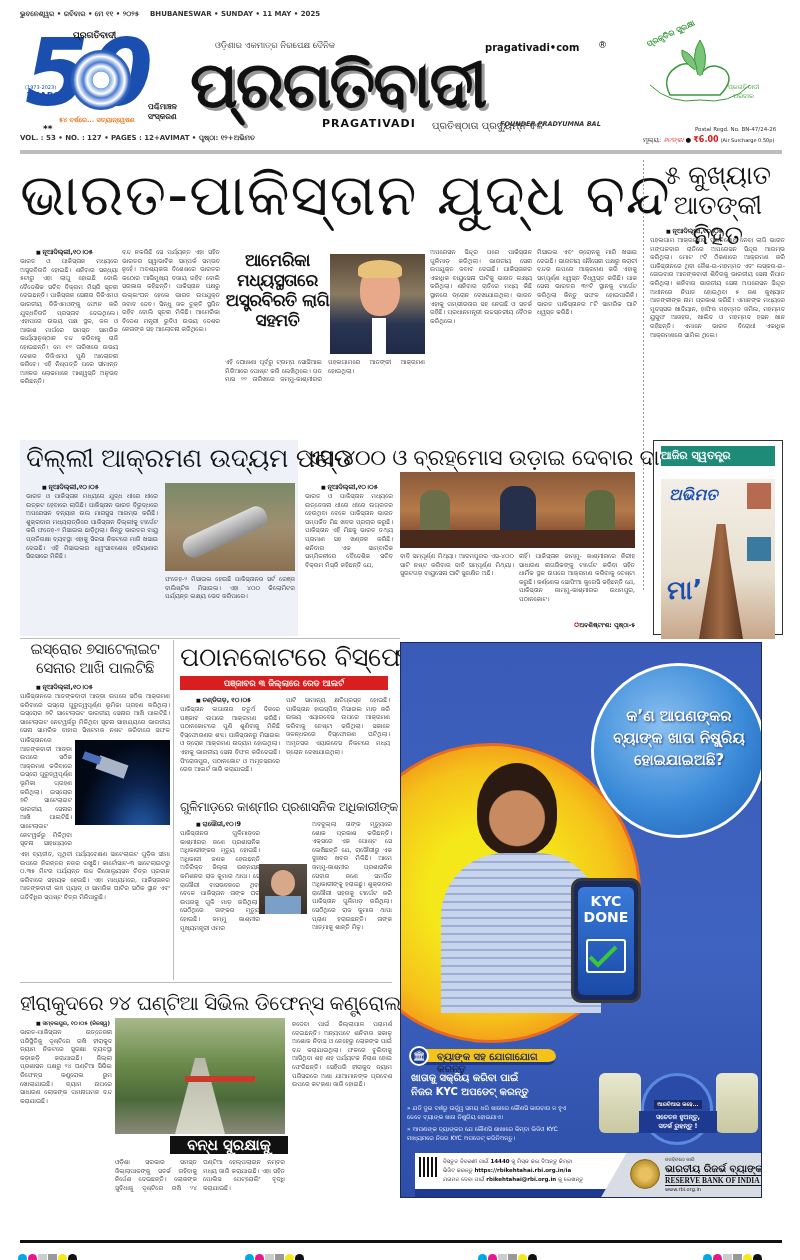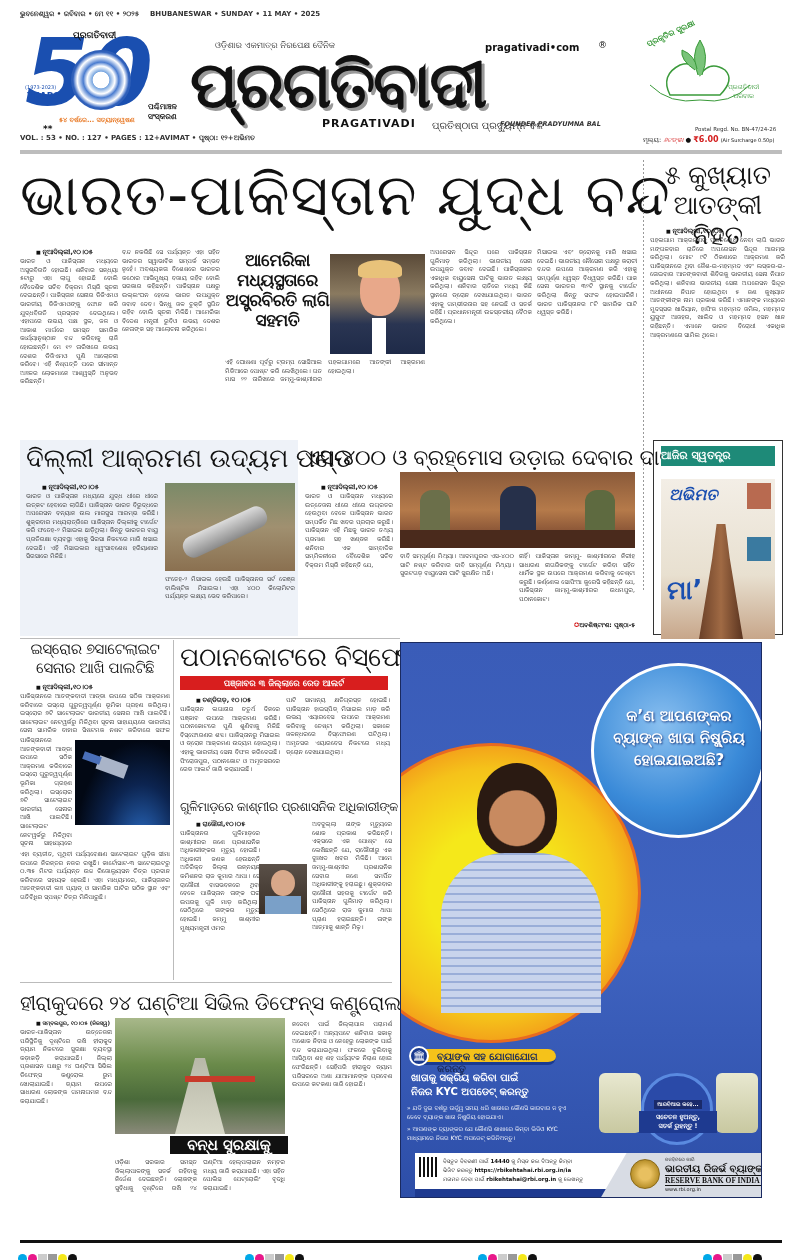--- a/index.html
+++ b/index.html
@@ -152,21 +152,21 @@
 <div class="abs hl" style="left:180px;top:640px;font-size:26px;line-height:34px;font-weight:normal;white-space:nowrap;">ପଠାନକୋଟରେ ବିସ୍ଫୋରଣ</div>
 <div class="abs" style="left:180px;top:676px;width:208px;height:14px;background:#d81e1e;color:#fff;font-size:8.5px;font-weight:bold;text-align:center;line-height:14px;">ପଞ୍ଜାବର ୩ ଜିଲ୍ଲାରେ ରେଡ ଆଲର୍ଟ</div>
 <div class="abs" style="left:180px;top:696px;width:100px;height:100px;">
   <div class="dateline">ଚଣ୍ଡିଗଡ଼, ୧୦।୦୫</div>
   <div class="body-text" style="height:90px;">ପାକିସ୍ତାନ ଲଗାତାର ଚତୁର୍ଥ ଦିନରେ ପଞ୍ଜାବ ଉପରେ ଆକ୍ରମଣ କରିଛି। ପଠାନକୋଟରେ ପୁଣି ଶୁଣିବାକୁ ମିଳିଛି ବିସ୍ଫୋରଣର ଶବ୍ଦ। ପାକିସ୍ତାନରୁ ମିସାଇଲ ଓ ଡ୍ରୋନ ଆକ୍ରମଣ ଉଦ୍ୟମ ହୋଇଥିଲା। ଏହାକୁ ଭାରତୀୟ ସେନା ବିଫଳ କରିଦେଇଛି। ଫିରୋଜପୁର, ପଠାନକୋଟ ଓ ଅମୃତସରରେ ରେଡ ଆଲର୍ଟ ଜାରି କରାଯାଇଛି।</div>
 </div>
 <div class="abs body-text" style="left:286px;top:696px;width:104px;height:100px;">ପାଟି ସାମାନ୍ୟ କ୍ଷତିଗ୍ରସ୍ତ ହୋଇଛି। ପାକିସ୍ତାନ ହାଇସ୍ପିଡ୍ ମିସାଇଲ ମାଡ଼ କରି ଉଭୟ ଏୟାରବେସ ଉପରେ ଆକ୍ରମଣ କରିବାକୁ ଚେଷ୍ଟା କରିଥିଲା। ସକାଳେ ଜଳନ୍ଧରରେ ବିସ୍ଫୋରଣ ଘଟିଥିଲା। ଅମୃତସର ଏୟାରବେସ ନିକଟରେ ମଧ୍ୟ ଡ୍ରୋନ ଦେଖାଯାଇଥିଲା।</div>
 
 <div class="abs hl" style="left:180px;top:798px;font-size:12.5px;line-height:18px;font-weight:normal;white-space:nowrap;">ଗୁଳିମାଡ଼ରେ କାଶ୍ମୀର ପ୍ରଶାସନିକ ଅଧିକାରୀଙ୍କ ମୃତ୍ୟୁ</div>
 <div class="abs" style="left:180px;top:820px;width:80px;height:158px;">
-  <div class="dateline">ରାଜୌରୀ,୧୦।୦୫</div>
+  <div class="dateline">ରାଜୌରୀ,୧୦।9</div>
   <div class="body-text" style="height:148px;">ପାକିସ୍ତାନର ଗୁଳିମାଡ଼ରେ କାଶ୍ମୀରର ଜଣେ ପ୍ରଶାସନିକ ଅଧିକାରୀଙ୍କର ମୃତ୍ୟୁ ହୋଇଛି। ଅଧିକାରୀ ଜଣକ ହେଉଛନ୍ତି ଅତିରିକ୍ତ ଜିଲ୍ଲା ଉନ୍ନୟନ କମିଶନର ରାଜ କୁମାର ଥାପା। ସେ ରାଜୌରୀ ବାସଭବନରେ ଥିବା ବେଳେ ପାକିସ୍ତାନ ତାଙ୍କ ଘର ଉପରକୁ ଗୁଳି ମାଡ଼ କରିଥିଲା। ସେଠିଥିରେ ତାଙ୍କର ମୃତ୍ୟୁ ହୋଇଛି। ଜମ୍ମୁ କାଶ୍ମୀର ମୁଖ୍ୟମନ୍ତ୍ରୀ ଓମର</div>
 </div>
 <div class="photo" style="left:259px;top:864px;width:48px;height:50px;background:linear-gradient(180deg,#5a5048,#3a3028);">
   <div class="abs" style="left:12px;top:6px;width:24px;height:26px;border-radius:50%;background:#d8a88a;"></div>
   <div class="abs" style="left:6px;top:32px;width:36px;height:18px;background:#7aa0c8;"></div>
 </div>
 <div class="abs body-text" style="left:312px;top:820px;width:80px;height:158px;">ଅବଦୁଲ୍ଲା ତାଙ୍କ ମୃତ୍ୟୁରେ ଶୋକ ପ୍ରକାଶ କରିଛନ୍ତି। ଏକ୍ସରେ ଏକ ପୋଷ୍ଟ ସେ ଲେଖିଛନ୍ତି ଯେ, ରାଜୌରୀରୁ ଏକ ଦୁଃଖଦ ଖବର ମିଳିଛି। ଆମେ ଜମ୍ମୁ-କାଶ୍ମୀର ପ୍ରଶାସନିକ ସେବାର ଜଣେ ସମର୍ପିତ ଅଧିକାରୀଙ୍କୁ ହରାଇଛୁ। ଶୁକ୍ରବାର ରାଜୌରୀ ସହରକୁ ଟାର୍ଗେଟ କରି ପାକିସ୍ତାନ ଗୁଳିମାଡ଼ କରିଥିଲା। ସେଠିଥିରେ ରାଜ କୁମାର ଥାପା ପ୍ରାଣ ହରାଇଛନ୍ତି। ତାଙ୍କ ଆତ୍ମାକୁ ଶାନ୍ତି ମିଳୁ।</div>
 
 <div class="hrule" style="left:20px;top:982px;width:372px;"></div>
 
@@ -184,20 +184,32 @@
 <div class="abs body-text" style="left:292px;top:1020px;width:100px;height:215px;">ନଦେବା ପାଇଁ ଜିଲ୍ଲାପାଳ ପରାମର୍ଶ ଦେଇଛନ୍ତି। ଅନ୍ୟପଟେ ଶନିବାର ସକାଳୁ ଅଶୋକ ନିବାସ ଓ ନେହେରୁ ଲୋକଙ୍କ ପାଇଁ ବନ୍ଦ କରାଯାଇଥିଲା। ଫଳରେ ବୁଲିବାକୁ ଆସିଥିବା ଶହ ଶହ ପର୍ଯ୍ୟଟକ ନିରାଶ ହୋଇ ଫେରିଛନ୍ତି। ସେହିପରି ହୀରାକୁଦ ଡ୍ୟାମ ପରିସରରେ ଅଣା ଯାଆମାନଙ୍କ ପ୍ରବେଶ ଉପରେ କଟକଣା ଜାରି ହୋଇଛି।</div>
 
 <div class="abs" style="left:400px;top:642px;width:362px;height:556px;background:linear-gradient(180deg,#3a5cb8 0%,#3f63c0 55%,#2d4ea8 100%);border:1px solid #1a2a60;overflow:hidden;">
   <div class="abs" style="left:-60px;top:100px;width:300px;height:300px;border-radius:50%;background:radial-gradient(circle,#f5e81a 30%,#f5c21a 60%,#f28a1a 80%);border:3px solid #e86a20;"></div>
   <div class="abs" style="left:190px;top:20px;width:175px;height:175px;border-radius:50%;background:radial-gradient(circle at 40% 35%,#8ac0f0 0%,#3a8ad8 55%,#1e5ab0 100%);border:3px solid #fff;"></div>
   <div class="abs" style="left:200px;top:62px;width:156px;color:#fff;font-size:15px;font-weight:bold;text-align:center;line-height:22px;text-shadow:1px 1px 2px #1a3a80;">କ’ଣ ଆପଣଙ୍କର ବ୍ୟାଙ୍କ ଖାତା ନିଷ୍କ୍ରିୟ ହୋଇଯାଇଅଛି?</div>
 
   <div class="abs" style="left:76px;top:120px;width:80px;height:92px;border-radius:50% 50% 40% 40%;background:radial-gradient(circle at 50% 60%,#c88a60 40%,#2a1a12 42%);"></div>
   <div class="abs" style="left:40px;top:210px;width:160px;height:160px;border-radius:40% 40% 0 0;background:repeating-linear-gradient(0deg,#c8d4ec 0 6px,#9aaed8 6px 8px),#c8d4ec;"></div>
 
+  <div class="abs" style="left:170px;top:235px;width:70px;height:125px;border-radius:10px;background:#1a2a5a;border:3px solid #3a3a3a;">
+    <div class="abs" style="left:4px;top:6px;width:56px;height:108px;border-radius:6px;background:linear-gradient(180deg,#3a7ad8,#1a4aa8);"></div>
+    <div class="abs" style="left:4px;top:12px;width:56px;text-align:center;color:#fff;font-size:14px;font-weight:900;line-height:16px;">
+      <div>KYC</div>
+      <div>DONE</div>
+    </div>
+    <div class="abs" style="left:12px;top:58px;width:40px;height:34px;border:2px solid #fff;border-radius:3px;">
+      <svg width="40" height="34" style="position:absolute;left:-2px;top:-2px;">
+          <path d="M4 18 L12 26 L30 8" stroke="#3ac83a" stroke-width="4" fill="none"></path>
+        </svg>
+    </div>
+  </div>
 
   <div class="abs" style="left:10px;top:406px;width:145px;height:16px;background:#f5c21a;border-radius:8px;border-bottom:3px solid #1a3a90;">
     <div class="abs" style="left:-2px;top:-3px;width:20px;height:20px;border-radius:50%;background:#1a3a90;border:2px solid #fff;color:#fff;font-size:10px;text-align:center;line-height:16px;">🏛</div>
     <div class="abs" style="left:26px;top:2px;font-size:10px;font-weight:bold;color:#1a2a5a;">ବ୍ୟାଙ୍କ ସହ ଯୋଗାଯୋଗ କରନ୍ତୁ</div>
   </div>
   <div class="abs" style="left:10px;top:428px;color:#fff;font-size:10px;font-weight:bold;line-height:14px;">
     <div>ଖାତାକୁ ସକ୍ରିୟ କରିବା ପାଇଁ</div>
     <div>ନିଜର KYC ଅପଡେଟ୍ କରନ୍ତୁ</div>
   </div>
   <div class="abs" style="left:6px;top:460px;width:168px;color:#fff;font-size:6px;line-height:9px;">

